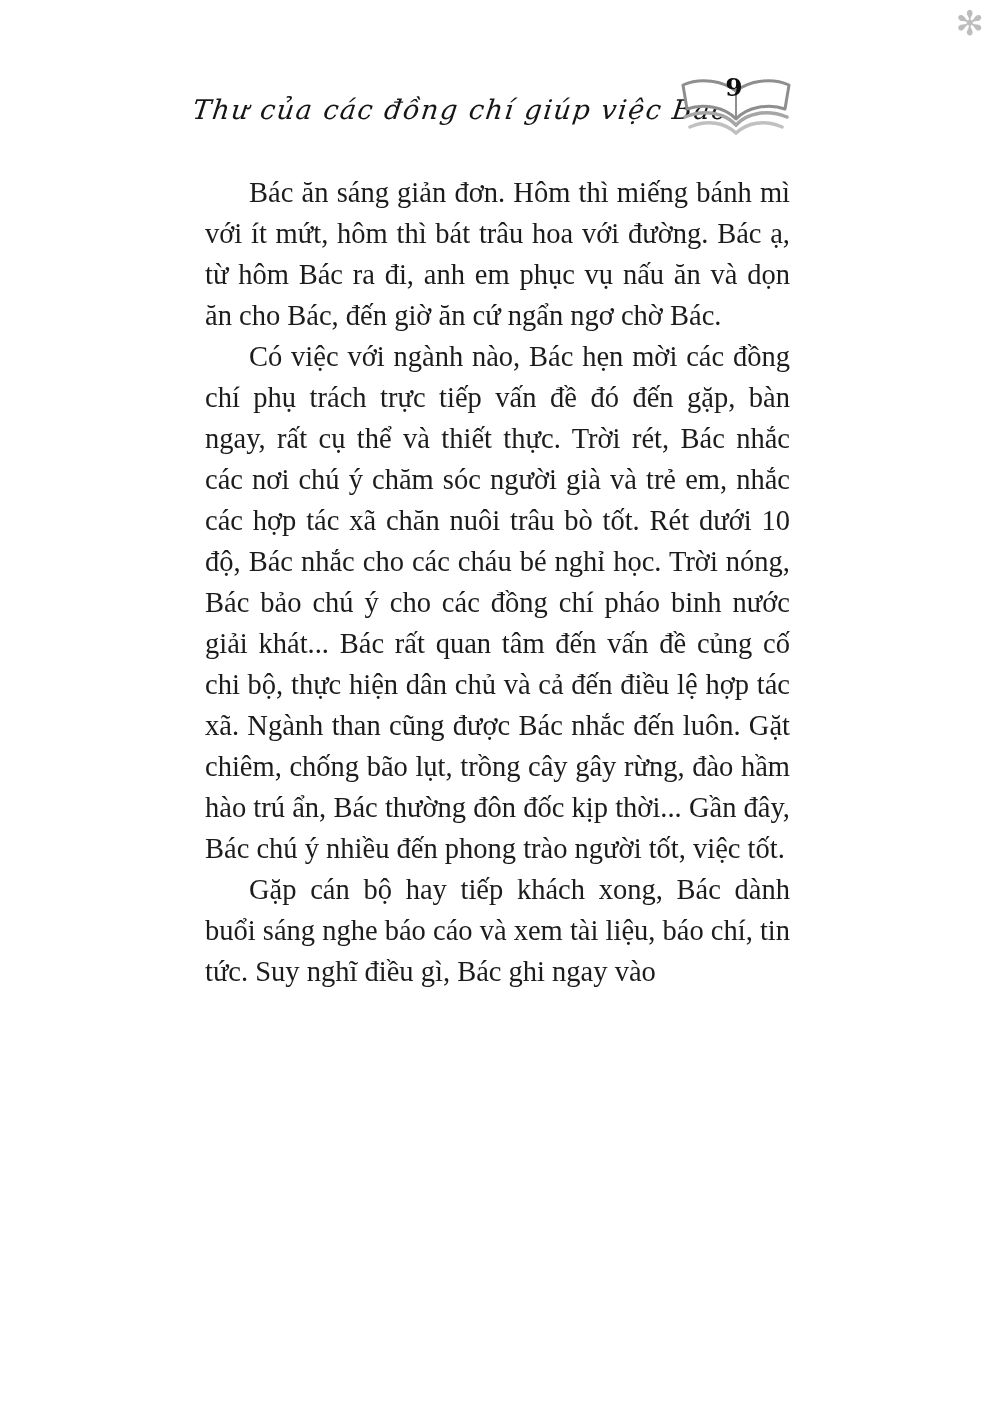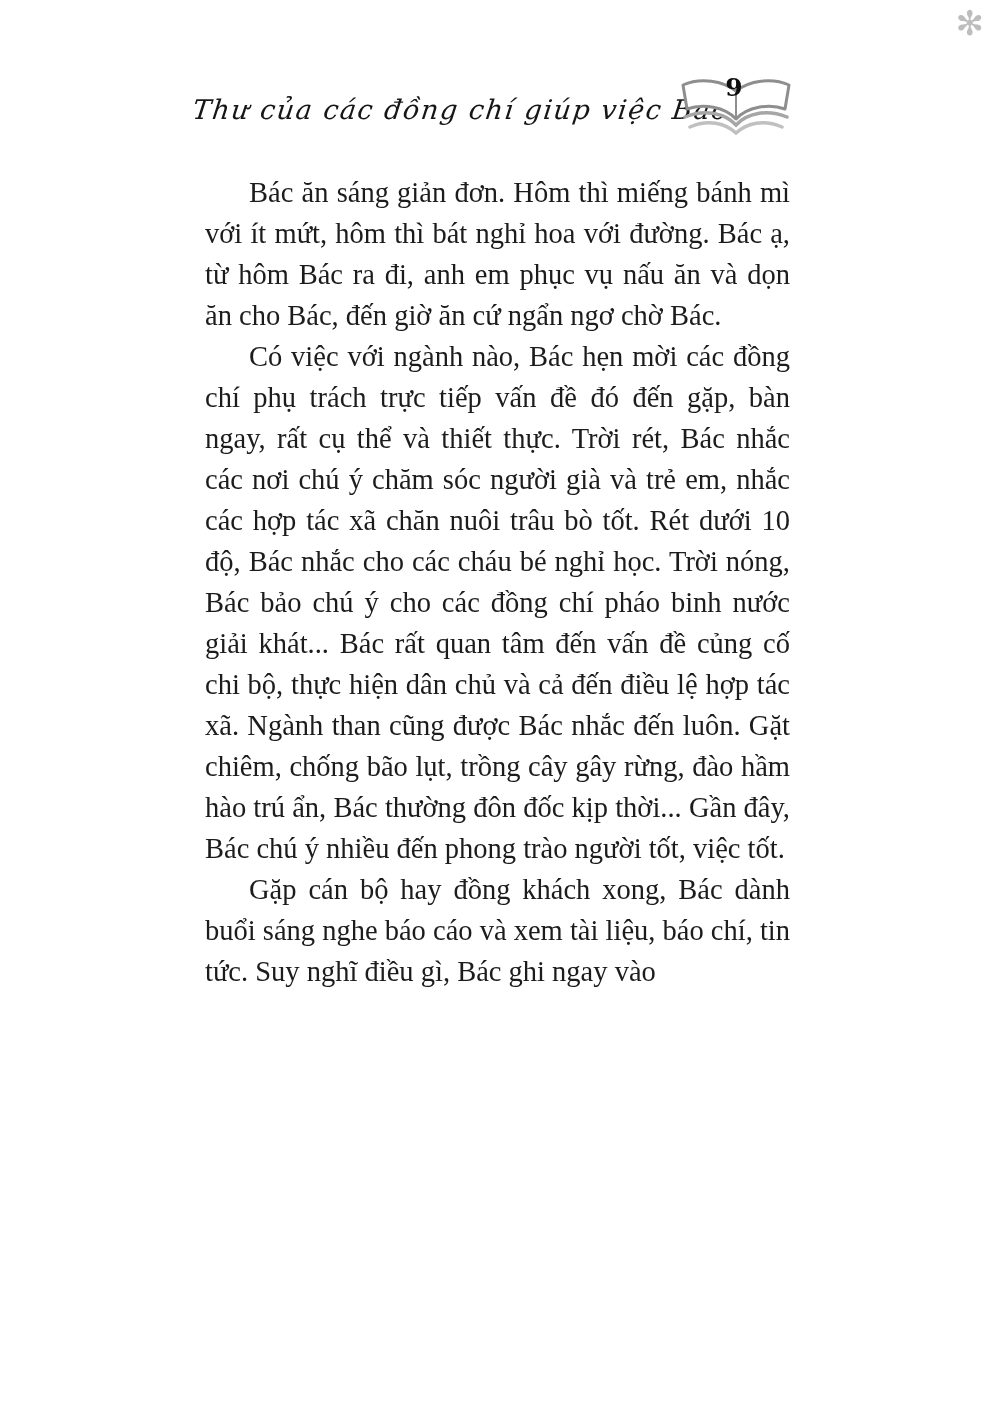--- a/index.html
+++ b/index.html
@@ -81,18 +81,18 @@
         <path d="M60 47 C 49 35 27 31 11 37 L 7 13 C 25 5 47 9 60 19 C 73 9 95 5 113 13 L 109 37 C 93 31 71 35 60 47 Z" fill="#ffffff" stroke="#8e8e8e" stroke-width="3" stroke-linejoin="round"></path>
         <path d="M60 19 L 60 47" fill="none" stroke="#8e8e8e" stroke-width="2"></path>
         <path d="M9 45 C 29 37 49 41 60 53 C 71 41 91 37 111 45" fill="none" stroke="#a6a6a6" stroke-width="3.5" stroke-linecap="round"></path>
         <path d="M14 55 C 32 47 49 51 60 61 C 71 51 88 47 106 55" fill="none" stroke="#c0c0c0" stroke-width="3.5" stroke-linecap="round"></path>
       </svg>
       <span class="page-number">9</span>
     </div>
   </header>
 
   <main class="content">
-    <p>Bác ăn sáng giản đơn. Hôm thì miếng bánh mì với ít mứt, hôm thì bát nghỉ hoa với đường. Bác ạ, từ hôm Bác ra đi, anh em phục vụ nấu ăn và dọn ăn cho Bác, đến giờ ăn cứ ngẩn ngơ chờ Bác.</p>
+    <p>Bác ăn sáng giản đơn. Hôm thì miếng bánh mì với ít mứt, hôm thì bát trâu hoa với đường. Bác ạ, từ hôm Bác ra đi, anh em phục vụ nấu ăn và dọn ăn cho Bác, đến giờ ăn cứ ngẩn ngơ chờ Bác.</p>
     <p>Có việc với ngành nào, Bác hẹn mời các đồng chí phụ trách trực tiếp vấn đề đó đến gặp, bàn ngay, rất cụ thể và thiết thực. Trời rét, Bác nhắc các nơi chú ý chăm sóc người già và trẻ em, nhắc các hợp tác xã chăn nuôi trâu bò tốt. Rét dưới 10 độ, Bác nhắc cho các cháu bé nghỉ học. Trời nóng, Bác bảo chú ý cho các đồng chí pháo binh nước giải khát... Bác rất quan tâm đến vấn đề củng cố chi bộ, thực hiện dân chủ và cả đến điều lệ hợp tác xã. Ngành than cũng được Bác nhắc đến luôn. Gặt chiêm, chống bão lụt, trồng cây gây rừng, đào hầm hào trú ẩn, Bác thường đôn đốc kịp thời... Gần đây, Bác chú ý nhiều đến phong trào người tốt, việc tốt.</p>
-    <p>Gặp cán bộ hay đồng khách xong, Bác dành buổi sáng nghe báo cáo và xem tài liệu, báo chí, tin tức. Suy nghĩ điều gì, Bác ghi ngay vào</p>
+    <p>Gặp cán bộ hay tiếp khách xong, Bác dành buổi sáng nghe báo cáo và xem tài liệu, báo chí, tin tức. Suy nghĩ điều gì, Bác ghi ngay vào</p>
   </main>
 
 </div>
 
 </body></html>

